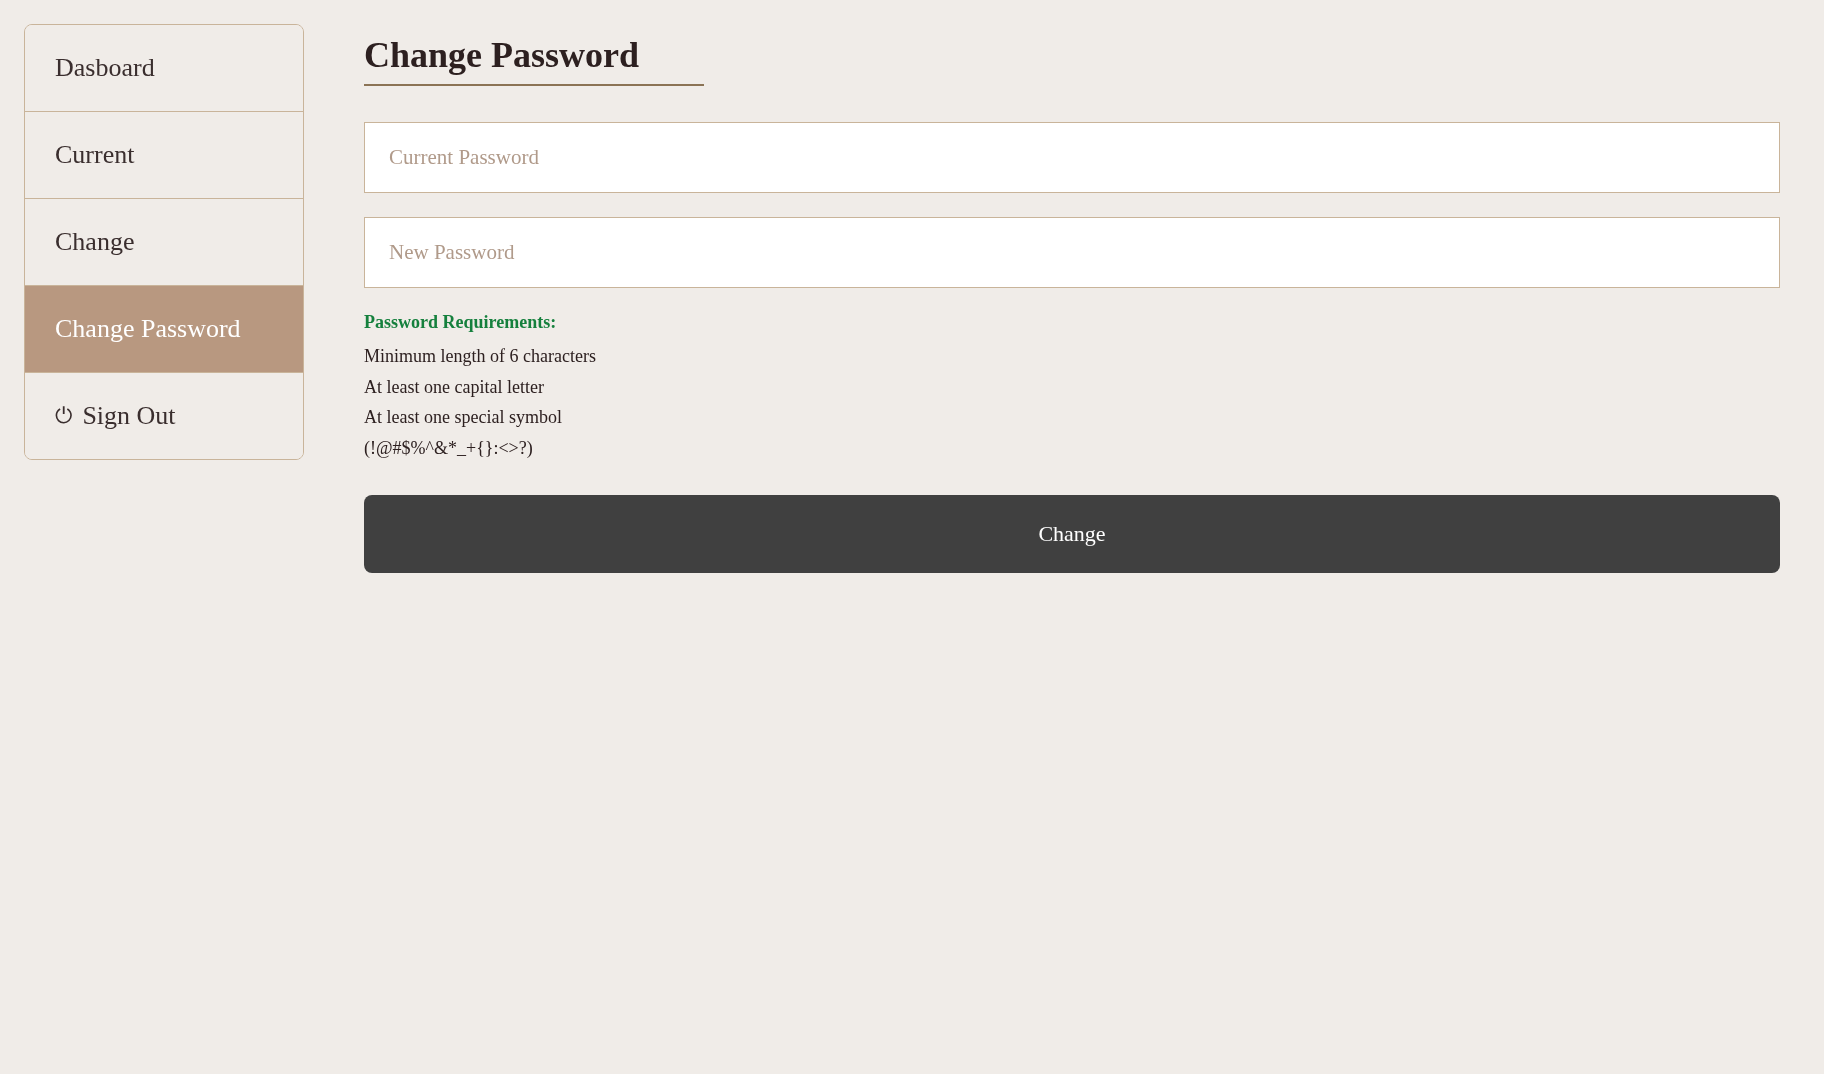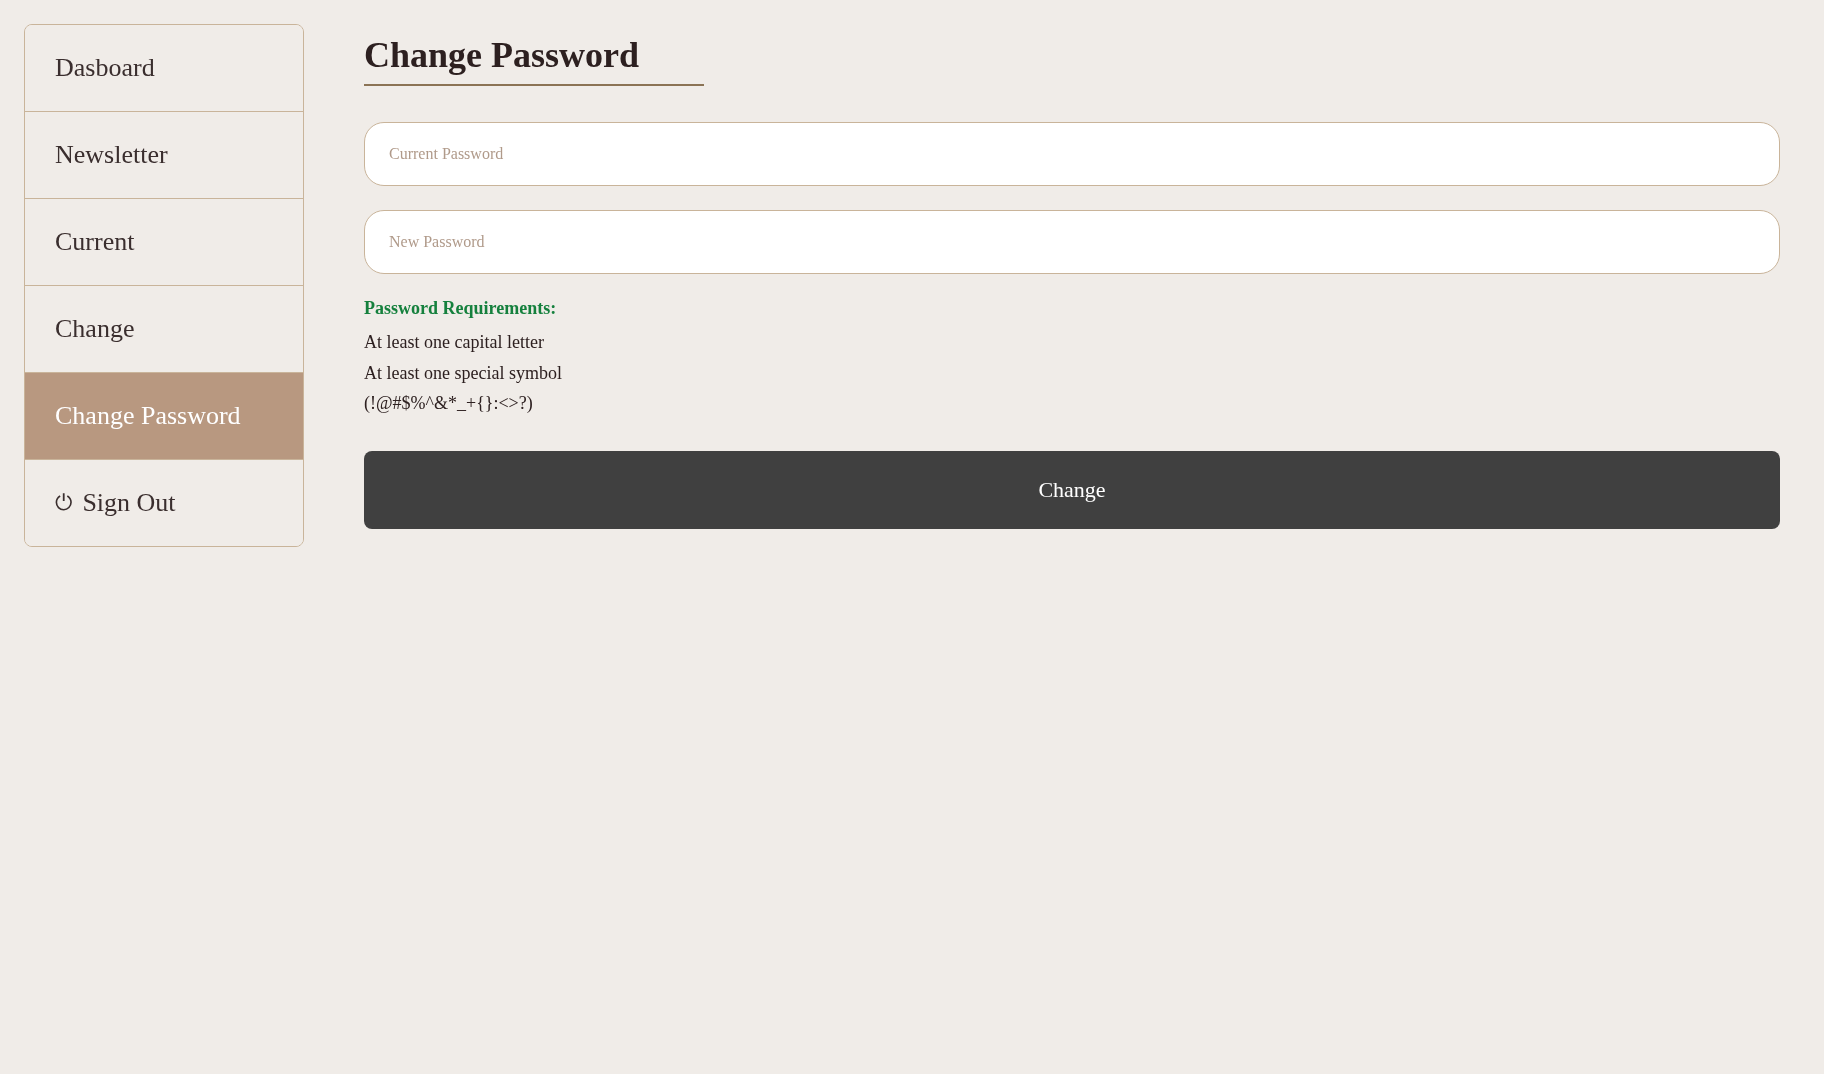--- a/index.html
+++ b/index.html
@@ -76,23 +76,23 @@
     }
 
     .form-group {
       margin-bottom: 24px;
     }
 
     .form-input {
       width: 100%;
       padding: 22px 24px;
       border: 1.5px solid #c9b49a;
-      border-radius: 20px;
+      border-radius: 0;
       background: #ffffff;
-      font-size: 16px;
+      font-size: 21px;
       color: #5a4a4a;
       outline: none;
       font-family: Georgia, 'Times New Roman', serif;
     }
 
     .form-input::placeholder {
       color: #b09a8a;
     }
 
     .requirements-section {
@@ -130,23 +130,20 @@
     }
   </style>
 </head>
 <body>
 
 <nav class="sidebar">
   <div class="sidebar-item">
     <span>Dasboard</span>
   </div>
   <div class="sidebar-item">
-    <span>Newsletter</span>
-  </div>
-  <div class="sidebar-item">
     <span>Current</span>
   </div>
   <div class="sidebar-item">
     <span>Change</span>
   </div>
   <div class="sidebar-item active">
     <span>Change Password</span>
   </div>
   <div class="sidebar-item signout">
     <span class="power-icon">⏻</span>
@@ -163,20 +160,21 @@
   </div>
 
   <div class="form-group">
     <input type="password" class="form-input" placeholder="New Password" style="">
   </div>
 
 
   <div class="requirements-section">
     <div class="requirements-title">Password Requirements:</div>
     <ul class="requirements-list">
+      <li>Minimum length of 6 characters</li>
       <li>At least one capital letter</li>
       <li>At least one special symbol</li>
       <li>(!@#$%^&amp;*_+{}:&lt;&gt;?)</li>
     </ul>
   </div>
 
   <button class="change-button">Change</button>
 </main>
 
 </body></html>

